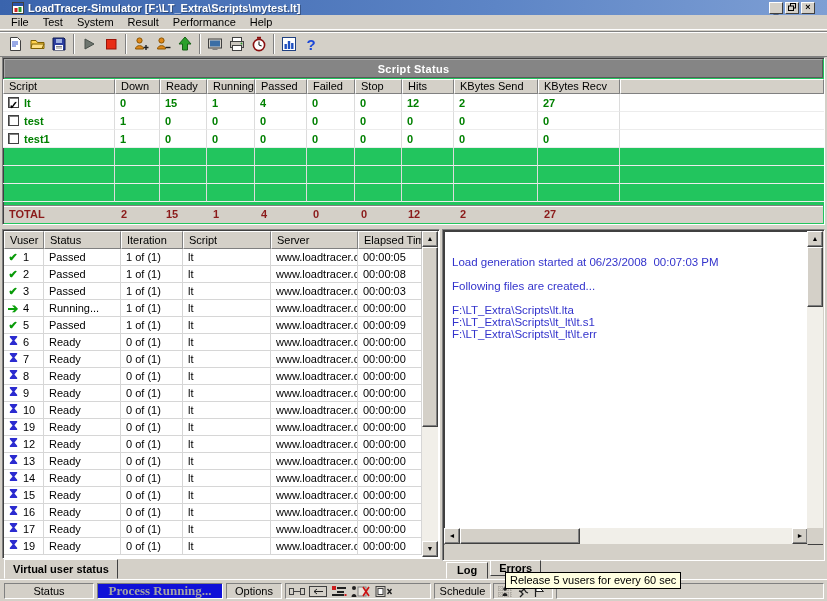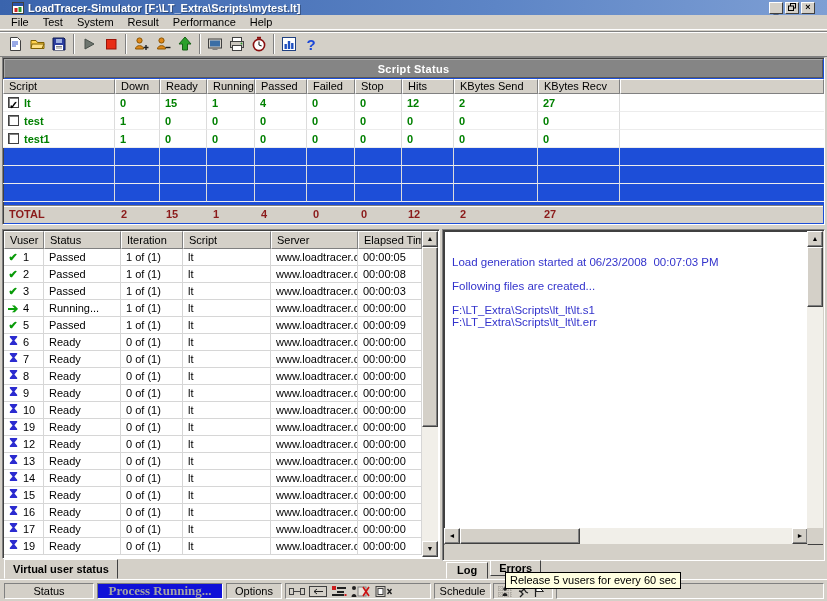--- a/index.html
+++ b/index.html
@@ -37,21 +37,21 @@
     background:#d4d0c8; display:flex; align-items:center; padding-left:4px;
     border-top:1px solid #808080; border-bottom:1px solid #808080;
     box-shadow: inset 0 1px 0 #fff; }
   .tbtn { width:22px; height:22px; display:flex; align-items:center; justify-content:center; }
   .tsep { width:2px; height:20px; margin:0 3px;
     border-left:1px solid #808080; border-right:1px solid #ffffff; }
   .help-glyph { color:#1a46d8; font-weight:bold; font-size:15px; }
 
   
   .script-panel { position:absolute; top:57px; left:2px; width:823px; height:168px;
-    background:#1d4ed8; }
+    background:#22c55e; }
   .ss-title { height:19px; margin:1px; background:#858585; color:#fff;
     font-weight:bold; text-align:center; line-height:19px; letter-spacing:.3px;
     border:1px solid; border-color:#a8a8a8 #5a5a5a #5a5a5a #a8a8a8; }
   .ss-grid { display:grid;
     grid-template-columns:112px 45px 47px 48px 52px 48px 47px 52px 84px 82px 1fr; }
   .ss-header .cell { background:#d4d0c8; border:1px solid;
     border-color:#fff #808080 #808080 #fff; height:15px; line-height:13px;
     padding-left:5px; white-space:nowrap; overflow:hidden; }
   .ss-body { background:#fff; }
   .ss-row .cell { height:18px; line-height:18px; border-right:1px solid #dcdcdc;
@@ -683,20 +683,21 @@
 
 <div class="log-panel sunken2">
   <div class="log-view">
     <div class="log-content">
 
     <div class="log-line"></div>
         <div class="log-line">Load generation started at 06/23/2008  00:07:03 PM</div>
         <div class="log-line"></div>
         <div class="log-line">Following files are created...</div>
         <div class="log-line"></div>
+        <div class="log-line">F:\LT_Extra\Scripts\lt.lta</div>
         <div class="log-line">F:\LT_Extra\Scripts\lt_lt\lt.s1</div>
         <div class="log-line">F:\LT_Extra\Scripts\lt_lt\lt.err</div>
       </div>
   </div>
   <div class="log-vscroll">
     <div class="sb-btn">▲</div>
     <div class="sb-track">
       <div class="sb-thumb" style="left:0;right:0;top:0;height:60px;"></div>
     </div>
     <div class="sb-btn">▼</div>

